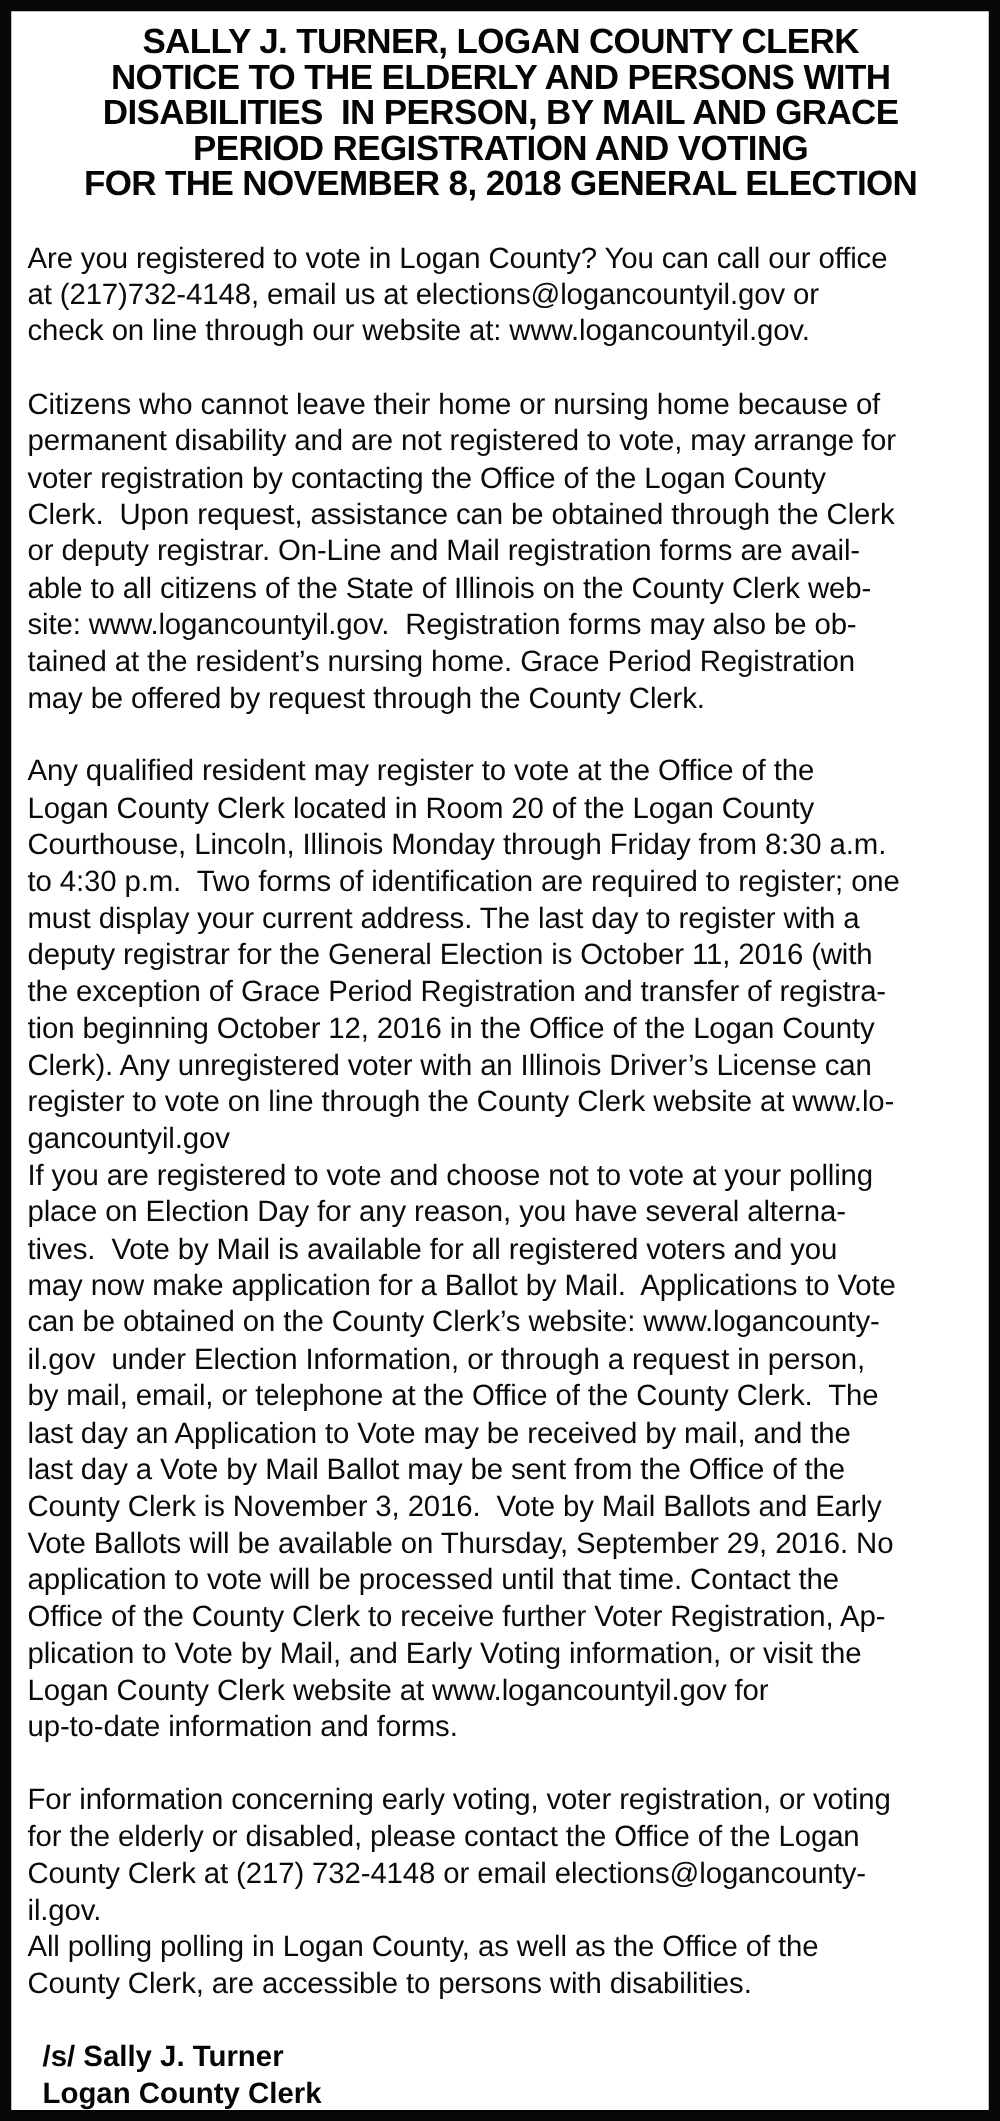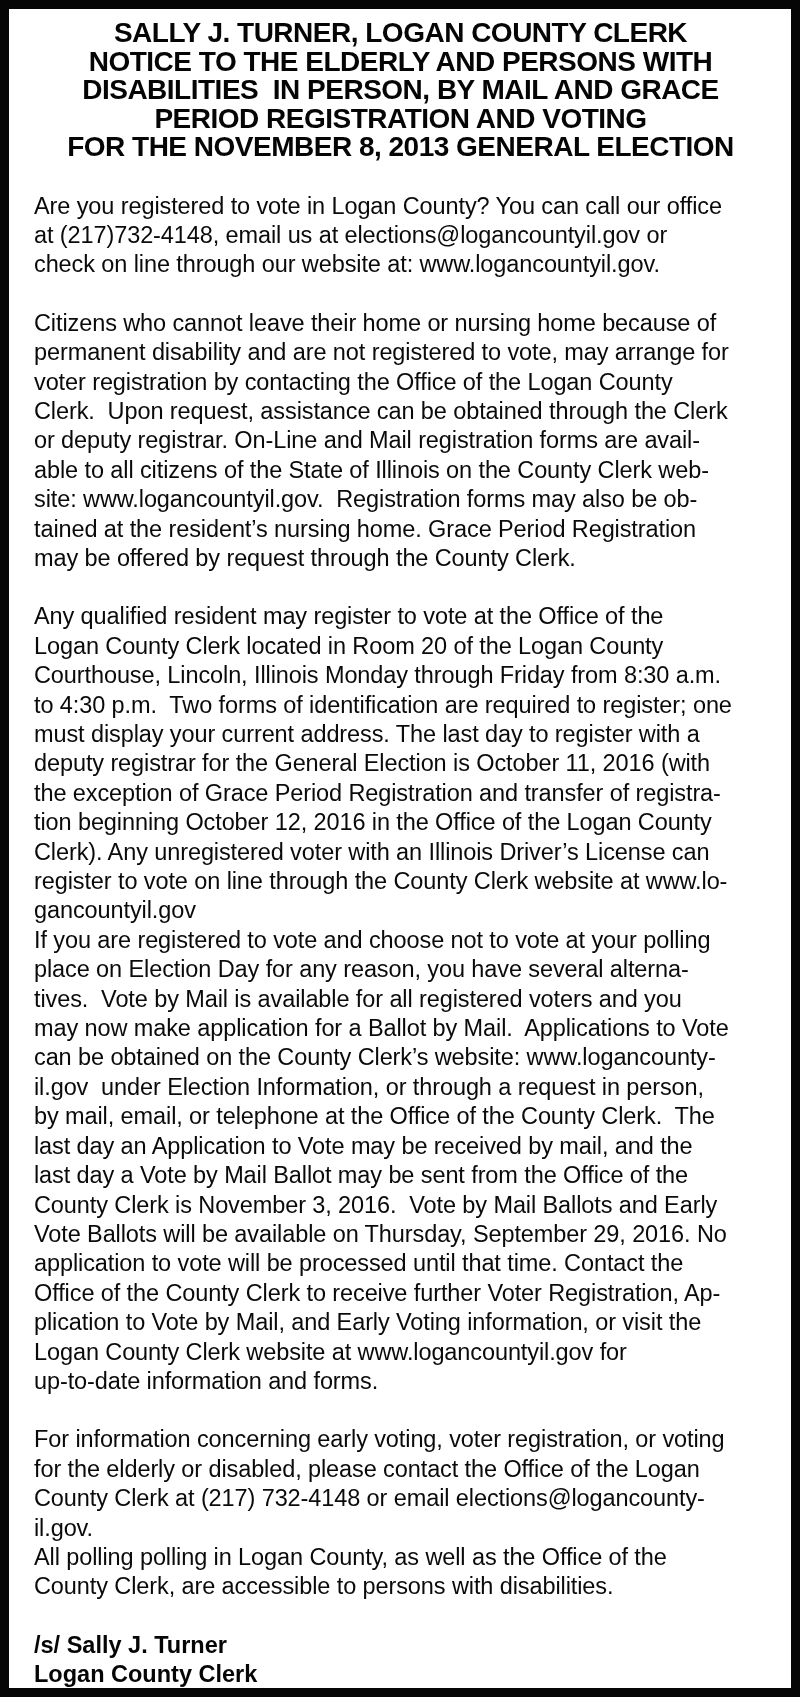--- a/index.html
+++ b/index.html
@@ -26,21 +26,21 @@
     text-align: center;
     letter-spacing: -0.5px;
     white-space: pre;
     margin: 0 0 30px 0;
     color: #050505;
   }
   .para {
     font-size: 23.5px;
     line-height: 29.4px;
     white-space: pre;
-    margin: 29px 0 0 12px;
+    margin: 29px 0 0 0;
     letter-spacing: -0.1px;
   }
   .para.first {
     margin-top: 0;
   }
   .para.nogap {
     margin-top: 0;
   }
   .signature {
     font-size: 23.5px;
@@ -52,21 +52,21 @@
   }
 </style>
 </head>
 <body>
 
 <div class="page">
   <div class="title">SALLY J. TURNER, LOGAN COUNTY CLERK
 NOTICE TO THE ELDERLY AND PERSONS WITH
 DISABILITIES  IN PERSON, BY MAIL AND GRACE
 PERIOD REGISTRATION AND VOTING
-FOR THE NOVEMBER 8, 2013 GENERAL ELECTION</div>
+FOR THE NOVEMBER 8, 2018 GENERAL ELECTION</div>
 
   <div class="para first">Are you registered to vote in Logan County? You can call our office
 at (217)732-4148, email us at elections@logancountyil.gov or
 check on line through our website at: www.logancountyil.gov.</div>
 
   <div class="para">Citizens who cannot leave their home or nursing home because of
 permanent disability and are not registered to vote, may arrange for
 voter registration by contacting the Office of the Logan County
 Clerk.  Upon request, assistance can be obtained through the Clerk
 or deputy registrar. On-Line and Mail registration forms are avail-

